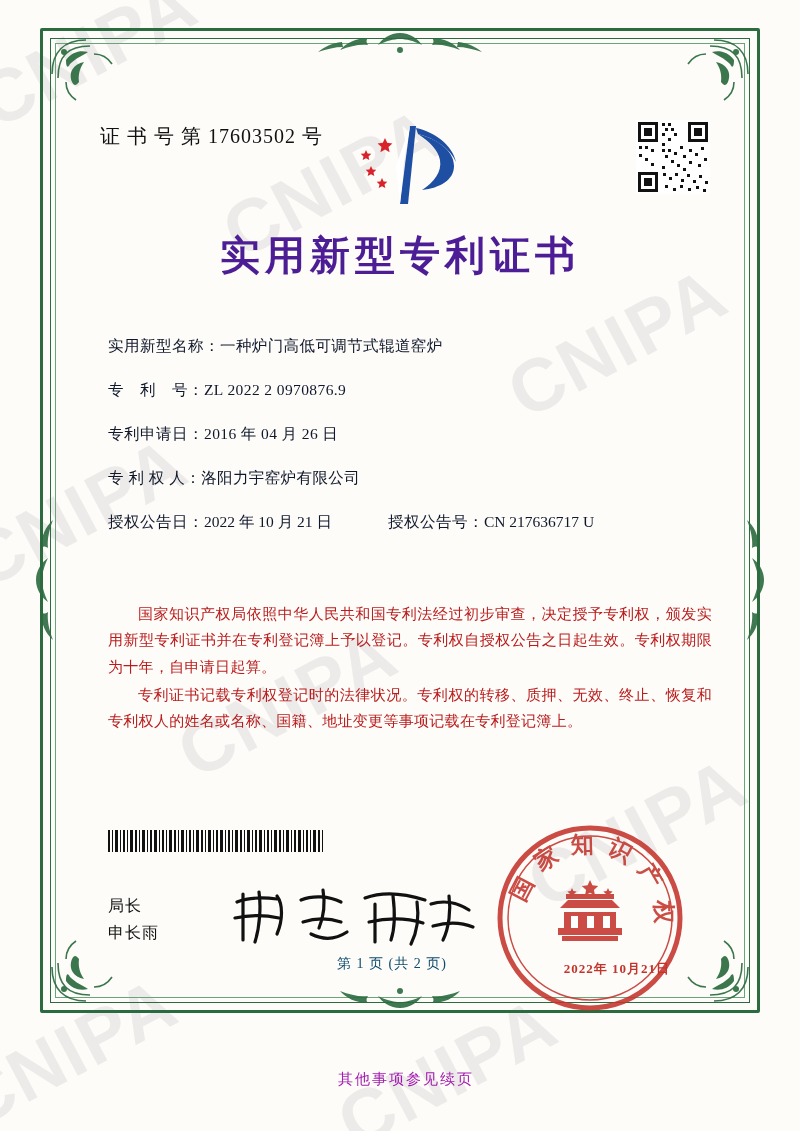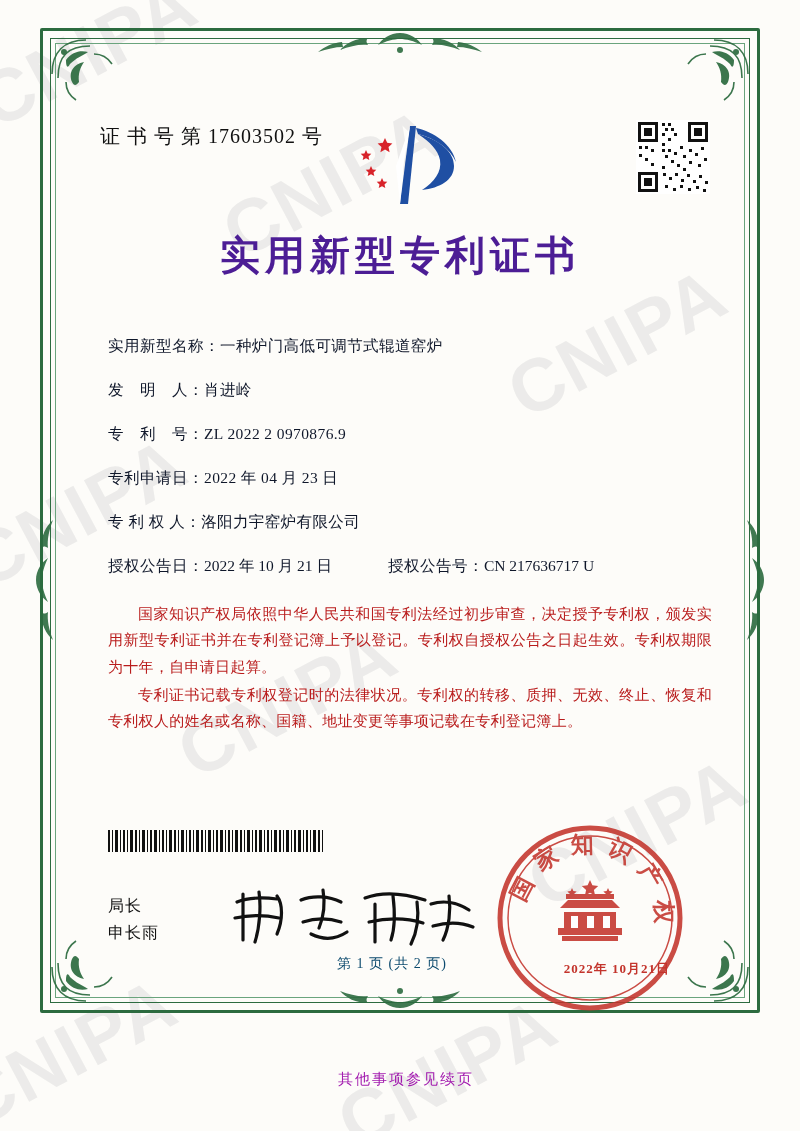--- a/index.html
+++ b/index.html
@@ -411,30 +411,26 @@
     </div>
 
     <div id="title">实用新型专利证书</div>
 
     <div id="fields">
       <div class="field">
         <span class="f-label">实用新型名称：</span>
         <span class="f-value">一种炉门高低可调节式辊道窑炉</span>
       </div>
       <div class="field">
-        <span class="f-label">发　明　人：</span>
-        <span class="f-value">肖进岭</span>
-      </div>
-      <div class="field">
         <span class="f-label">专　利　号：</span>
         <span class="f-value">ZL 2022 2 0970876.9</span>
       </div>
       <div class="field">
         <span class="f-label">专利申请日：</span>
-        <span class="f-value">2022 年 04 月 23 日</span>
+        <span class="f-value">2016 年 04 月 26 日</span>
       </div>
       <div class="field">
         <span class="f-label">专 利 权 人：</span>
         <span class="f-value">洛阳力宇窑炉有限公司</span>
       </div>
       <div class="field-inline">
         <span class="f-label">授权公告日：</span>
         <span>2022 年 10 月 21 日</span>
         <span class="f-label seg2">授权公告号：</span>
         <span>CN 217636717 U</span>

